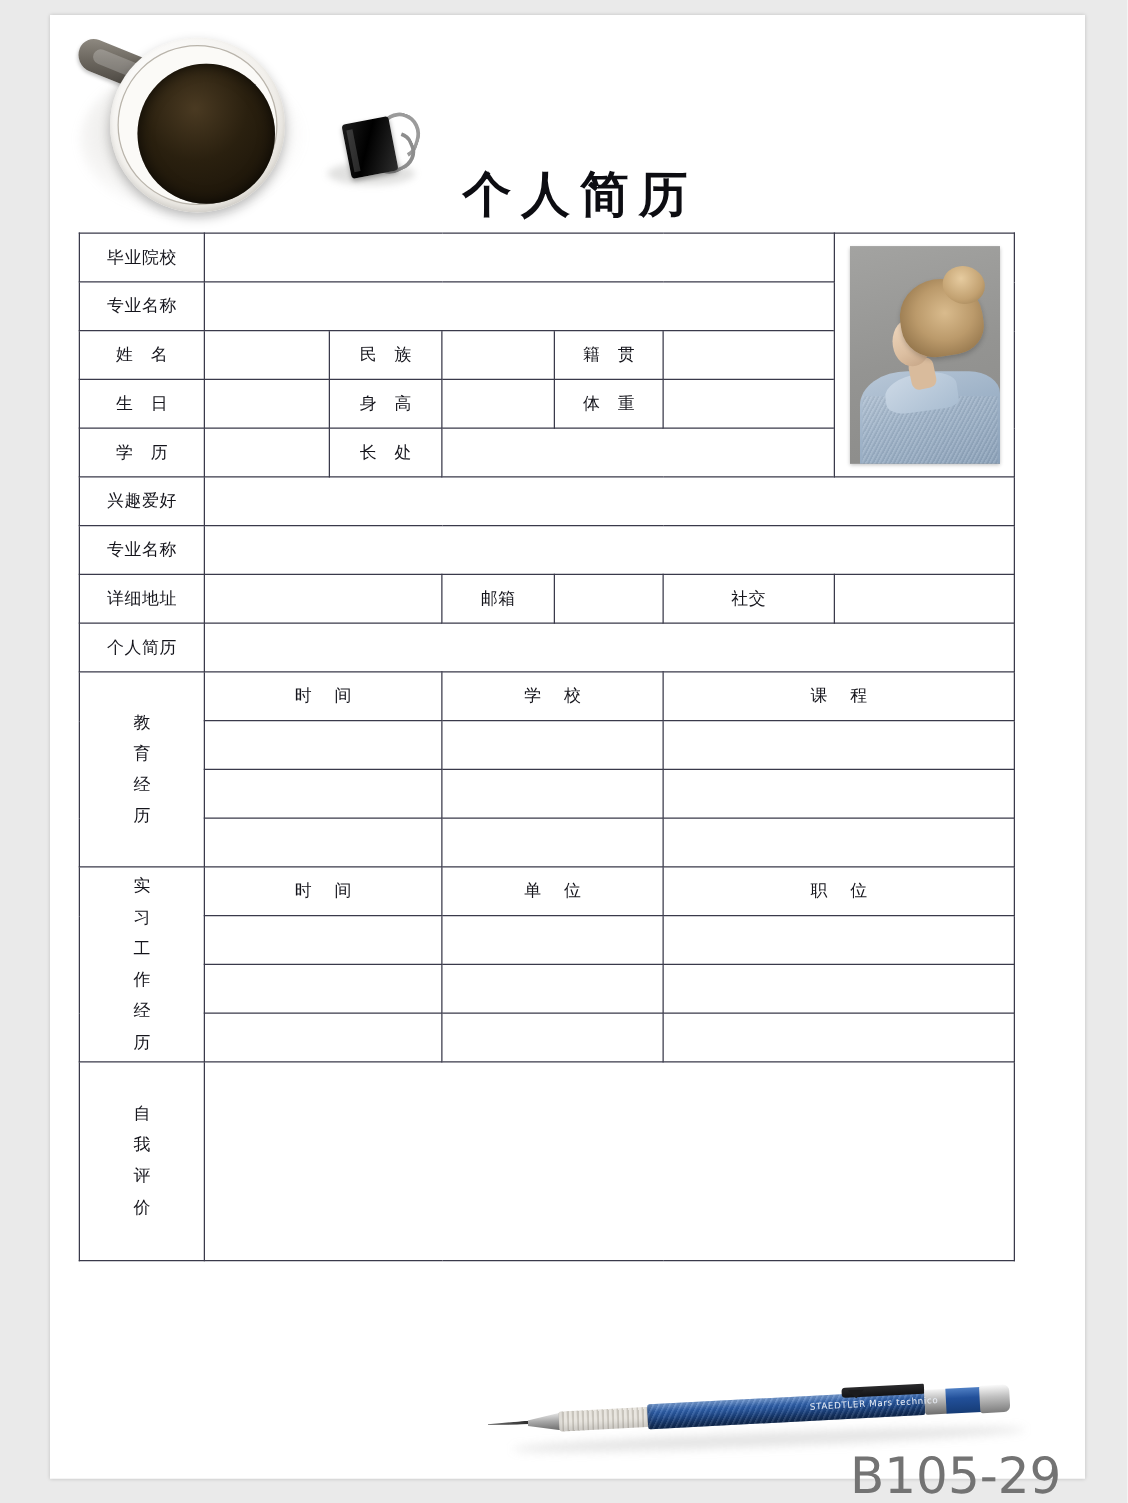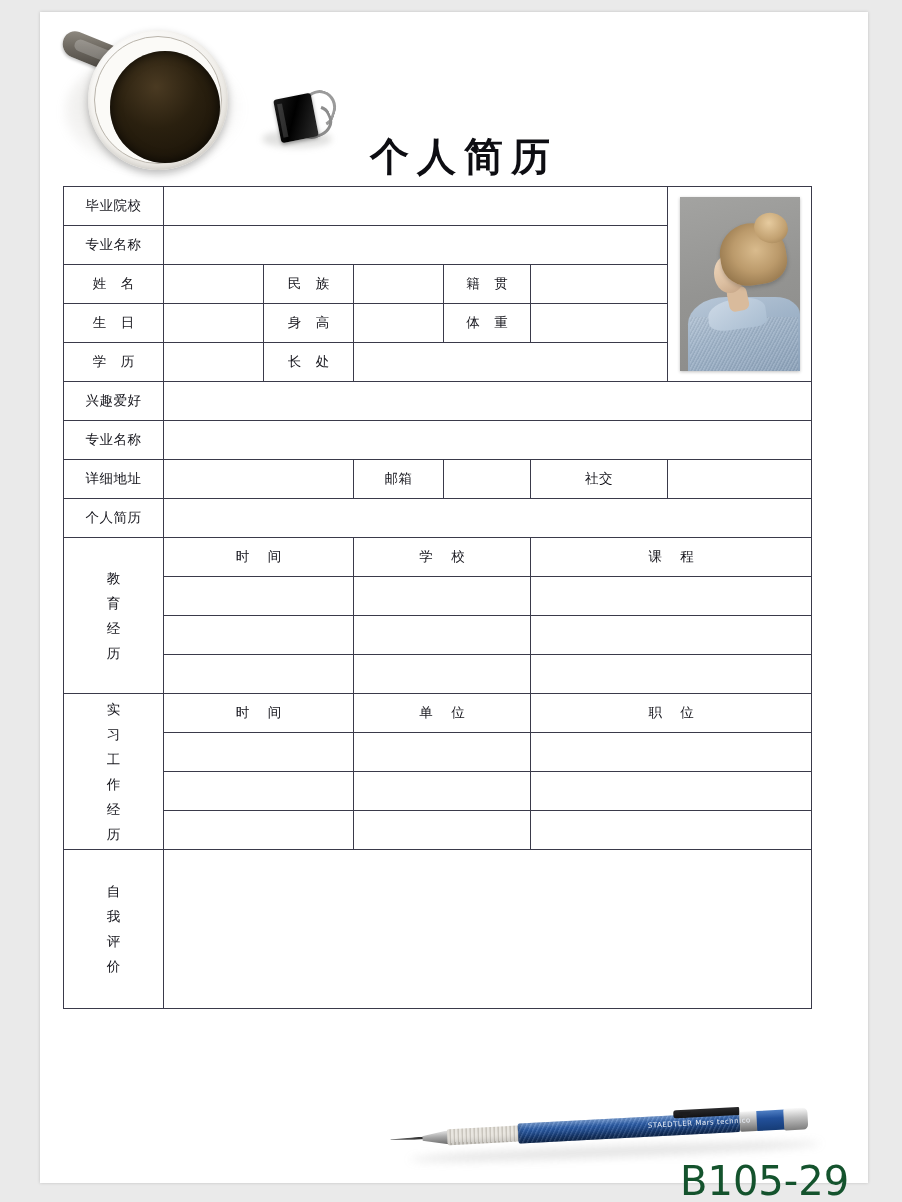--- a/index.html
+++ b/index.html
@@ -428,21 +428,21 @@
     background: linear-gradient(180deg, #fafafa 0%, #c0c0c0 42%, #7d7d7d 100%);
     border-radius: 2px 5px 5px 2px;
   }
 
   #sku {
     position: absolute;
     left: 640px;
     top: 91px;
     font-size: 40px;
     font-weight: normal;
-    color: #14532d;
+    color: #737373;
     letter-spacing: 0px;
     font-family: "DejaVu Sans", "Liberation Sans", sans-serif;
     line-height: 40px;
     white-space: nowrap;
   }
 </style>
 </head>
 <body>
 
 <div id="page">

